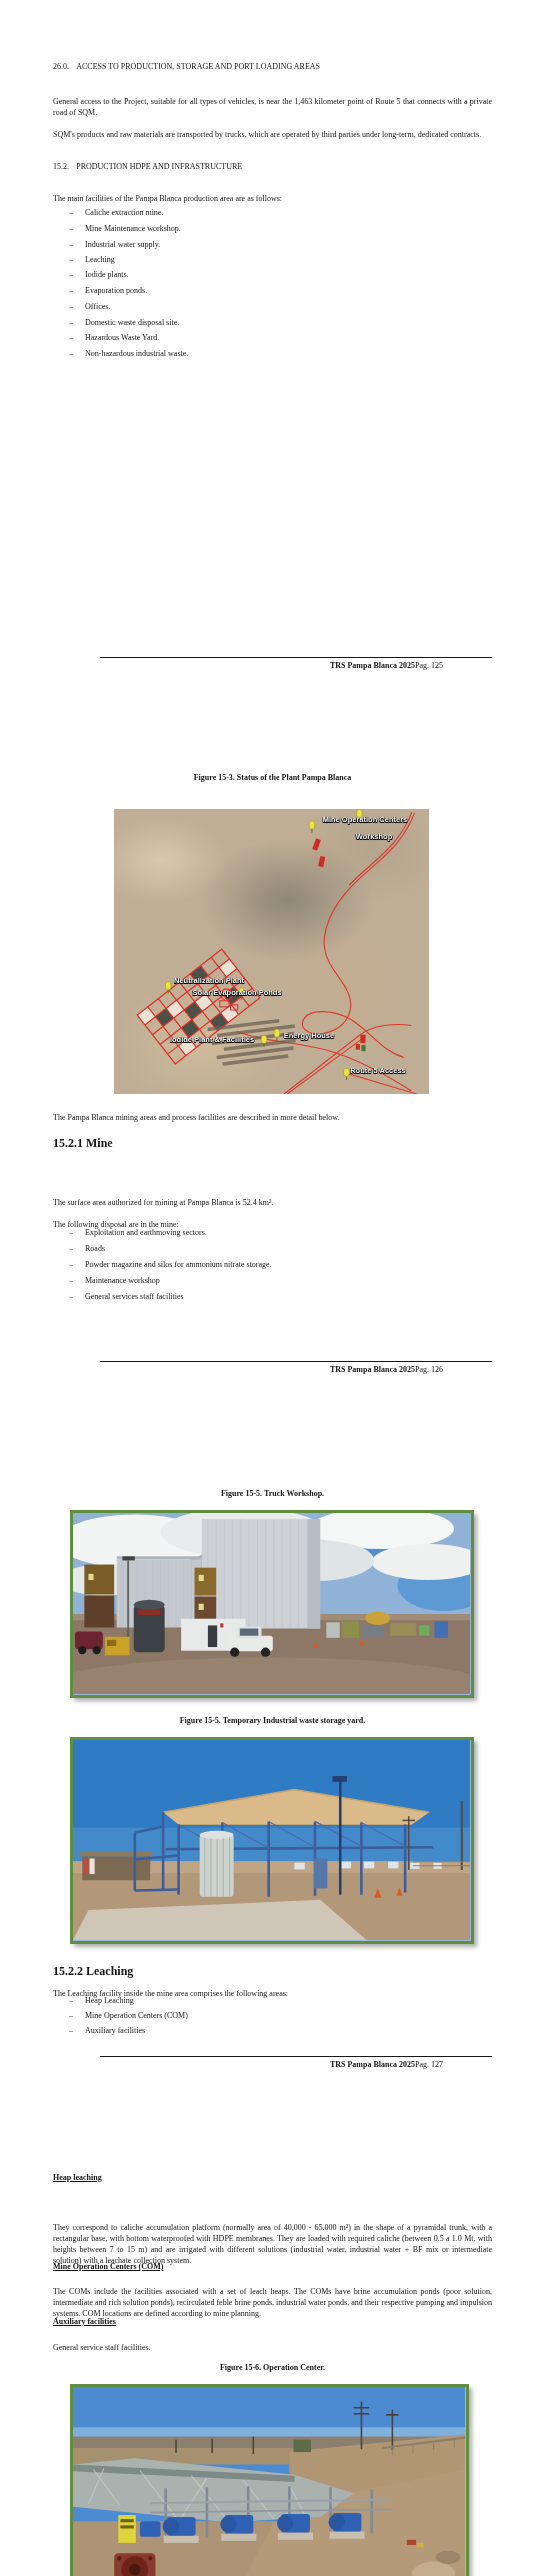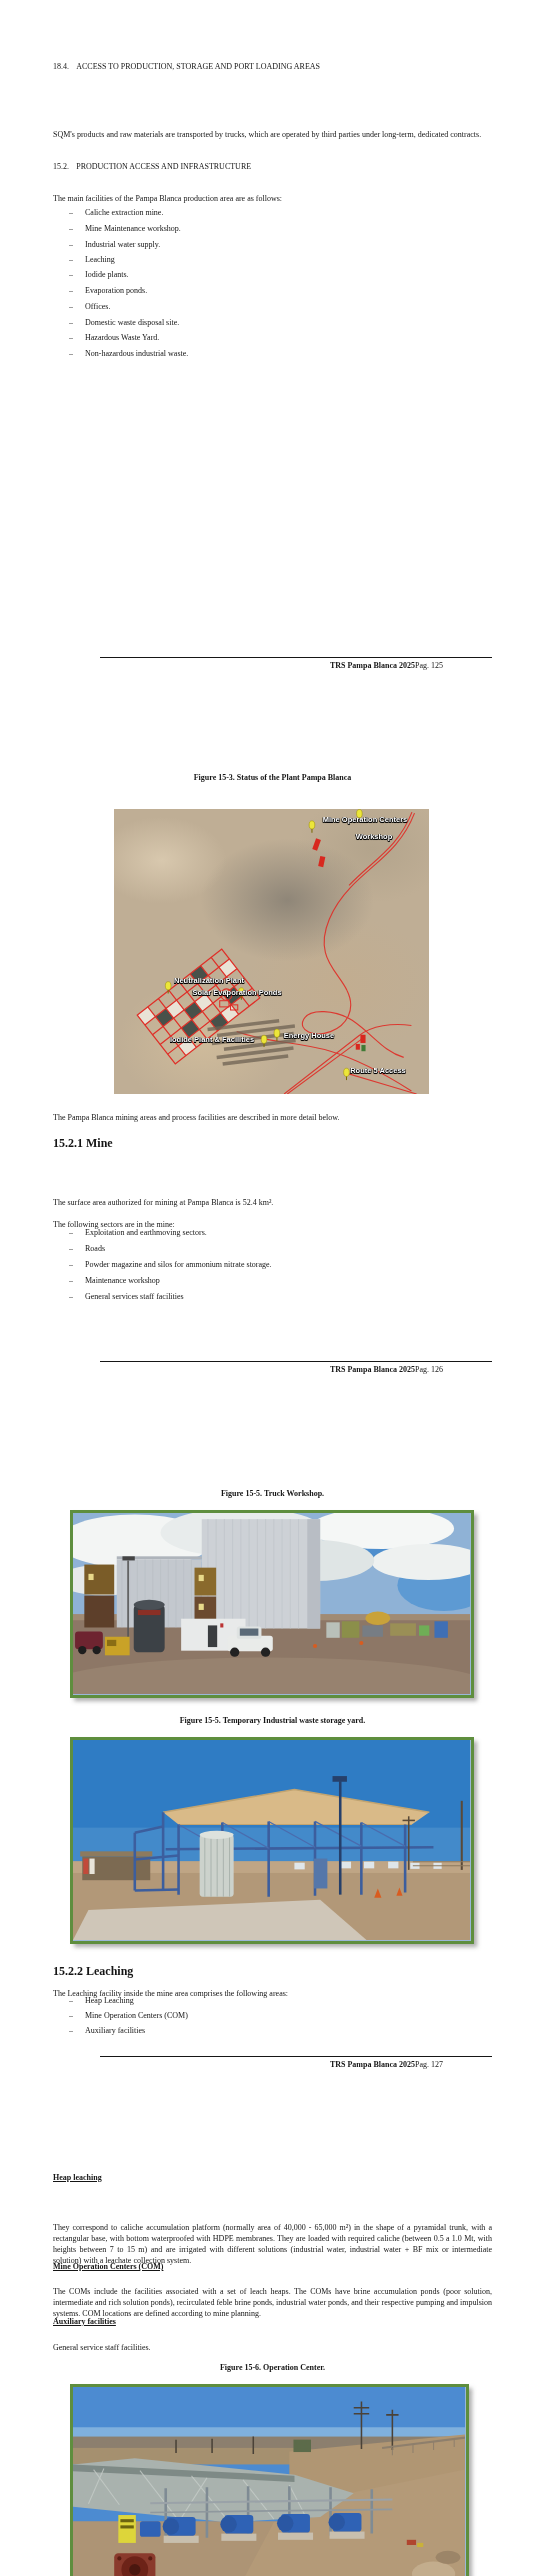--- a/index.html
+++ b/index.html
@@ -31,27 +31,28 @@
   .photo{position:absolute;border:3.6px solid #5e8e3e;box-sizing:border-box;
          box-shadow:3.6px 3.6px 4.1px rgba(110,110,110,.55);background:#9ab7d8;}
   .photo svg{display:block;}
 </style>
 </head>
 <body>
 
 <div class="doc">
 
   <div class="h-major" style="top:62px">
-    <span>18.4.</span>
+    <span>26.0.</span>
     <span>ACCESS TO PRODUCTION, STORAGE AND PORT LOADING AREAS</span>
   </div>
+  <p class="body-par" style="top:88px">General access to the Project, suitable for all types of vehicles, is near the 1,463 kilometer point of Route 5 that connects with a private road of SQM.</p>
   <p class="body-par" style="top:121px">SQM's products and raw materials are transported by trucks, which are operated by third parties under long-term, dedicated contracts.</p>
   <div class="h-major" style="top:162px">
     <span>15.2.</span>
-    <span>PRODUCTION ACCESS AND INFRASTRUCTURE</span>
+    <span>PRODUCTION HDPE AND INFRASTRUCTURE</span>
   </div>
   <p class="body-par" style="top:185px">The main facilities of the Pampa Blanca production area are as follows:</p>
 
   <div class="li" style="top:208px">
       <span class="dash">–</span>
       <span>Caliche extraction mine.</span>
     </div>
   <div class="li" style="top:224px">
       <span class="dash">–</span>
       <span>Mine Maintenance workshop.</span>
@@ -192,21 +193,21 @@
     <div class="map-label" style="left:95px;top:167px">Neutralization Plant</div>
     <div class="map-label" style="left:123px;top:179px">Solar Evaporation Ponds</div>
     <div class="map-label" style="left:98px;top:226px">Iodide Plant &amp; Facilities</div>
     <div class="map-label" style="left:195px;top:222px">Energy House</div>
     <div class="map-label" style="left:264px;top:257px">Route 5 Access</div>
   </div>
 
   <p class="body-par" style="top:1104px">The Pampa Blanca mining areas and process facilities are described in more detail below.</p>
   <div class="h-bold" style="top:1136px">15.2.1 Mine</div>
   <p class="body-par" style="top:1189px">The surface area authorized for mining at Pampa Blanca is 52.4 km².</p>
-  <p class="body-par" style="top:1211px">The following sectors are in the mine:</p>
+  <p class="body-par" style="top:1211px">The following disposal are in the mine:</p>
 
   <div class="li" style="top:1228px">
       <span class="dash">–</span>
       <span>Exploitation and earthmoving sectors.</span>
     </div>
   <div class="li" style="top:1244px">
       <span class="dash">–</span>
       <span>Roads</span>
     </div>
   <div class="li" style="top:1260px">

